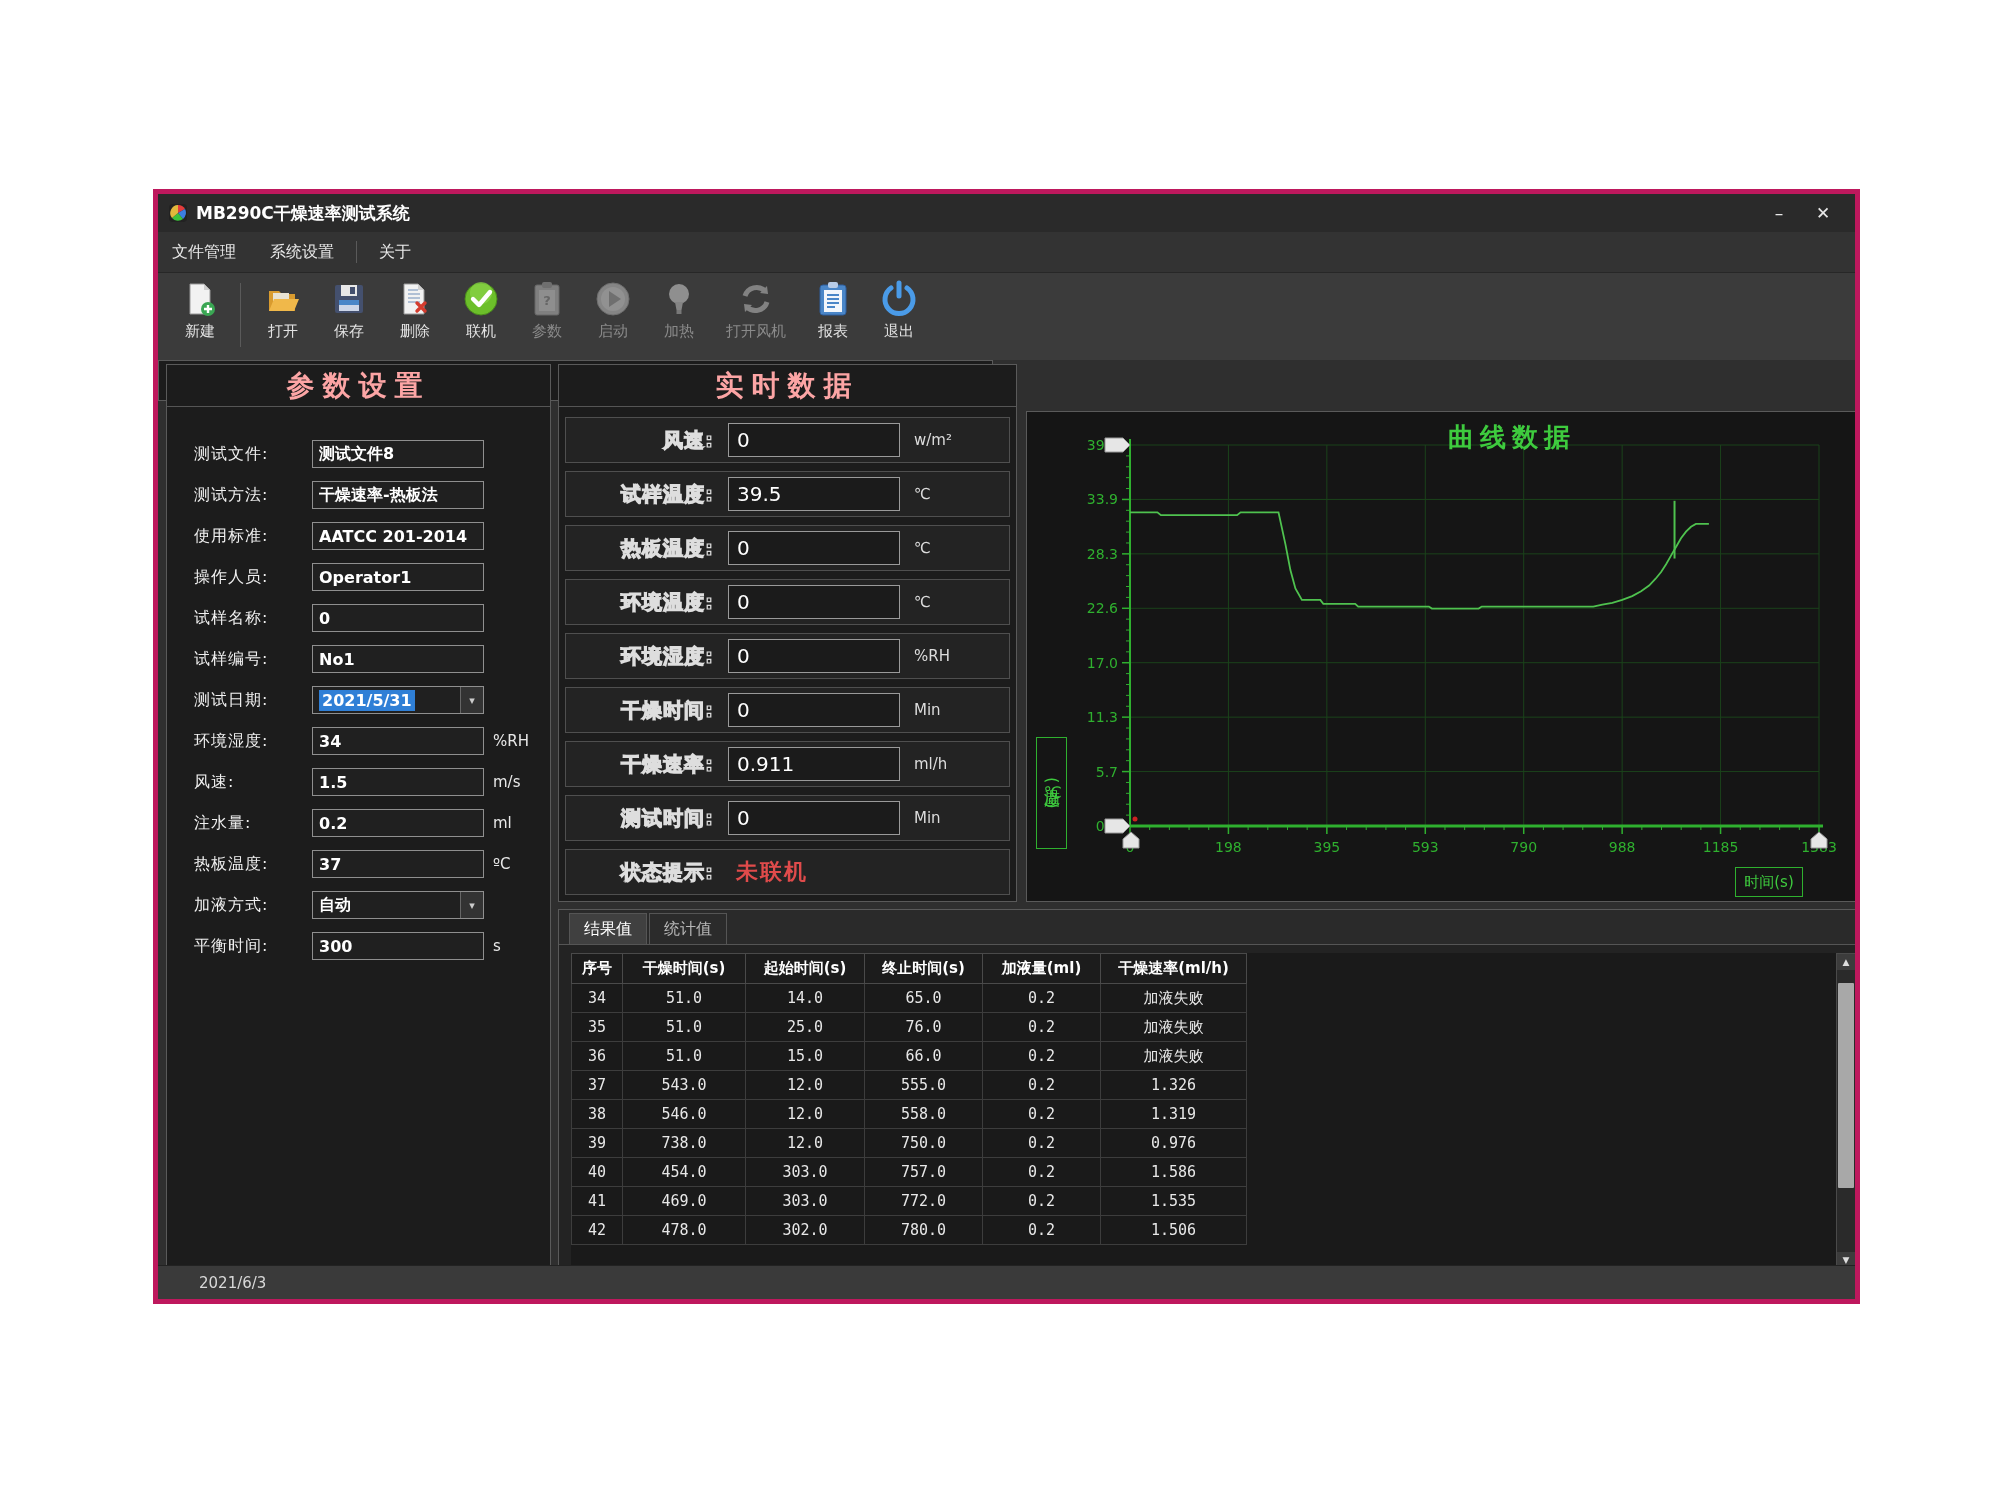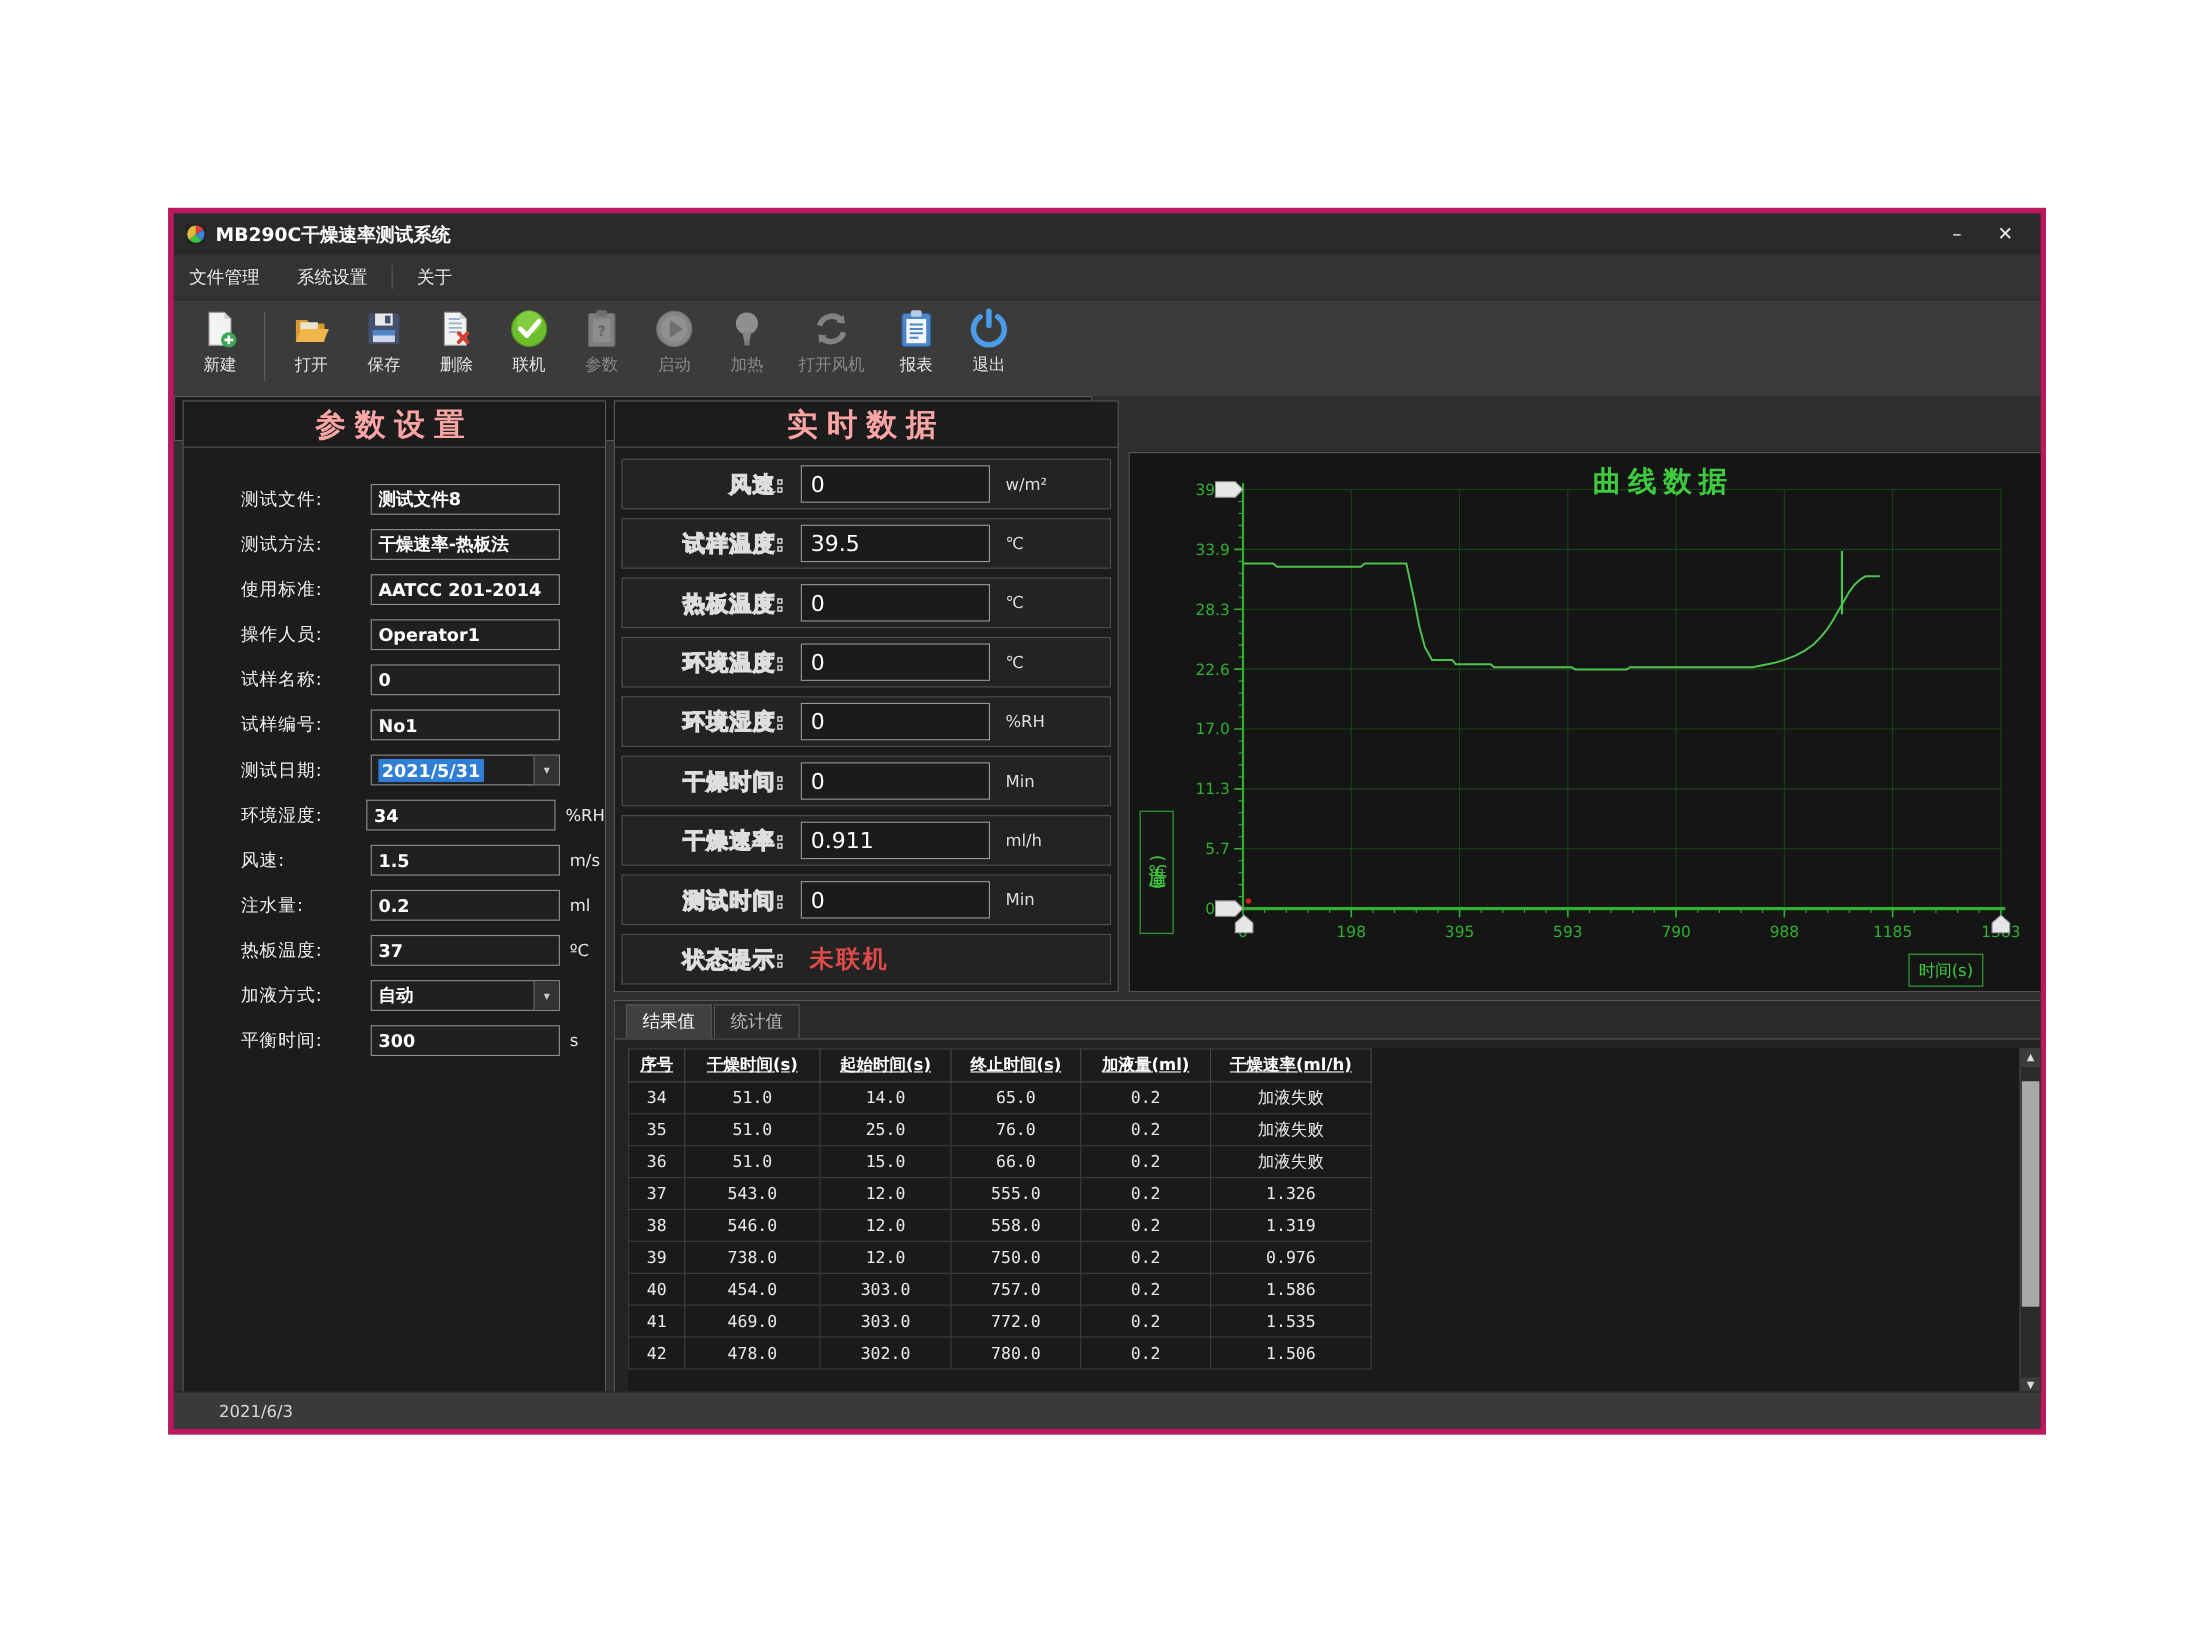--- a/index.html
+++ b/index.html
@@ -34,21 +34,21 @@
   #param-panel{left:8px;top:4px;width:385px;height:904px;}
   #realtime-panel{left:400px;top:4px;width:459px;height:538px;}
   #time-panel{left:868px;top:4px;width:835px;height:41px;background:#1c1c1c;border:1px solid #5a5a5a;
       box-sizing:border-box;display:flex;align-items:center;padding-left:22px;}
   #chart-panel{left:868px;top:51px;width:835px;height:491px;}
   #results-panel{left:400px;top:549px;width:1303px;height:359px;background:#232323;}
   
   .hollow{color:#262626;-webkit-text-stroke:1.2px #dedede;font-weight:bold;}
   
   #param-rows{padding-top:32px;}
-  .prow{display:flex;align-items:center;height:30px;margin:0 0 11px 16px;padding-left:36px;}
+  .prow{display:flex;align-items:center;height:30px;margin:0 0 11px 1px;padding-left:26px;}
   .plabel{color:#f0f0f0;font-size:16px;width:118px;letter-spacing:1px;}
   .pinput{width:172px;height:28px;background:#202020;border:1px solid #8f8f8f;color:#ffffff;
       font-size:16px;font-weight:bold;padding:0 6px;box-sizing:border-box;font-family:inherit;}
   .combo{width:172px;height:28px;background:#202020;border:1px solid #8f8f8f;display:flex;align-items:center;
       box-sizing:border-box;position:relative;padding-left:6px;}
   .combo .cval{color:#fff;font-size:16px;font-weight:bold;}
   .combo .sel{color:#fff;font-size:16px;font-weight:bold;background:#2f7fd6;padding:1px 3px;}
   .arrowbtn{position:absolute;right:0;top:0;width:22px;height:100%;display:flex;align-items:center;justify-content:center;
       color:#cccccc;font-size:11px;border-left:1px solid #666;background:#333;}
   .punit{color:#e8e8e8;font-size:15px;margin-left:9px;}
@@ -72,21 +72,21 @@
       color:#3ecb3e;font-size:16px;writing-mode:vertical-lr;text-align:center;display:flex;align-items:center;justify-content:center;}
   #xlab-box{position:absolute;left:708px;top:455px;width:66px;height:28px;border:1px solid #2fb02f;
       color:#3ecb3e;font-size:15px;display:flex;align-items:center;justify-content:center;}
   
   .tabstrip{height:34px;display:flex;align-items:flex-end;padding-left:10px;background:#2a2a2a;border-bottom:1px solid #555;}
   .tab{height:30px;padding:0 14px;display:flex;align-items:center;font-size:16px;border:1px solid #555;border-bottom:none;margin-right:2px;}
   .tab.active{background:#404040;color:#ffffff;}
   .tab.inactive{background:#2b2b2b;color:#b8b8b8;}
   #table-zone{position:absolute;left:12px;top:43px;width:1415px;height:316px;background:#1a1a1a;overflow:hidden;}
   table.results{border-collapse:collapse;table-layout:fixed;}
-  table.results th{color:#ffffff;font-size:15px;font-weight:bold;border:1px solid #4a4a4a;height:27px;background:#1c1c1c;text-decoration:underline;}
+  table.results th{color:#ffffff;font-size:15px;font-weight:bold;border:1px solid #4a4a4a;height:27px;background:#1c1c1c;}
   table.results td{color:#e8e8e8;font-size:15px;font-family:"DejaVu Sans Mono","Liberation Mono",monospace;
       border:1px solid #3d3d3d;height:26px;text-align:center;}
   
   .vscroll{position:absolute;right:4px;top:43px;width:20px;height:316px;background:#2a2a2a;border:1px solid #4a4a4a;box-sizing:border-box;}
   .sbtn{position:absolute;left:0;width:18px;height:16px;background:#3c3c3c;color:#dddddd;font-size:9px;
       display:flex;align-items:center;justify-content:center;}
   .sthumb{position:absolute;left:1px;width:16px;background:#a8a8a8;border-radius:1px;}
   
   .statusbar{position:absolute;left:0;bottom:0;width:100%;height:34px;background:#3a3a3a;border-top:1px solid #222;
       display:flex;align-items:center;padding-left:16px;box-sizing:border-box;}

